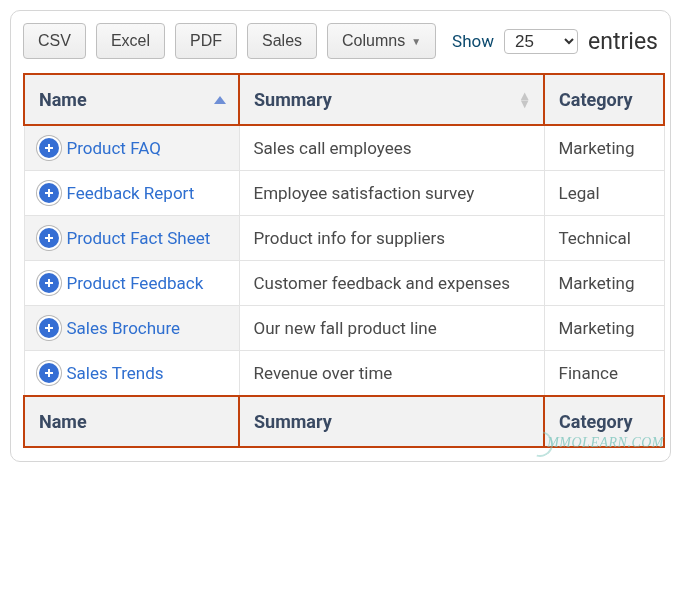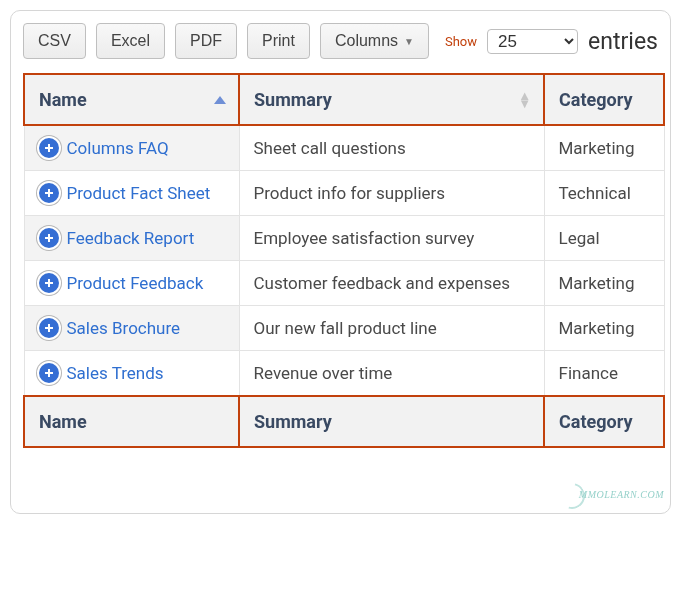--- a/index.html
+++ b/index.html
@@ -11,21 +11,21 @@
     width: 681px;
     height: 600px;
     overflow: hidden;
     padding: 10px;
   }
   .panel {
     border: 1px solid #d6d6d6;
     border-radius: 10px;
     padding: 12px;
     width: 661px;
-    height: 504px;
+    height: 452px;
     overflow: hidden;
     position: relative;
   }
   .toolbar {
     display: flex;
     align-items: center;
     gap: 10px;
     margin-bottom: 14px;
   }
   .btn {
@@ -38,22 +38,22 @@
     cursor: pointer;
     display: inline-flex;
     align-items: center;
     gap: 6px;
   }
   .btn .caret {
     font-size: 10px;
     color: #777;
   }
   .show-label {
-    font-size: 13px;
-    color: #c2410c;
+    font-size: 17px;
+    color: #0c4a6e;
     margin-left: 6px;
   }
   .page-select {
     font-size: 17px;
     padding: 1px 6px;
     border: 1px solid #bfbfbf;
     border-radius: 4px;
     width: 140px;
     background: #fff;
     color: #333;
@@ -143,21 +143,21 @@
     font-size: 18px;
     text-align: left;
     padding: 14px 14px;
     border: 1px solid #bdbdbd;
   }
 
   .watermark {
     position: absolute;
     right: 6px;
     bottom: 4px;
-    font-size: 10px;
+    font-size: 14px;
     font-style: italic;
     color: #7dc6bd;
     opacity: 0.8;
     font-family: Georgia, serif;
     letter-spacing: 0.5px;
     pointer-events: none;
   }
   .watermark::before {
     content: "";
     display: inline-block;
@@ -174,21 +174,21 @@
 </style>
 </head>
 <body>
 
 <div class="panel">
 
   <div class="toolbar">
     <button class="btn">CSV</button>
     <button class="btn">Excel</button>
     <button class="btn">PDF</button>
-    <button class="btn">Print</button>
+    <button class="btn">Sales</button>
     <button class="btn">
       <span>Columns</span>
       <span class="caret">▼</span>
     </button>
     <span class="show-label">Show</span>
     <select class="page-select">
       <option>25</option>
     </select>
     <span class="entries-label">entries</span>
   </div>
@@ -212,55 +212,55 @@
     <tbody id="tbody">
         <tr>
           <td>
             <div class="name-cell">
               <span class="expand-btn">
                 <svg width="10" height="10" viewBox="0 0 10 10">
                   <rect x="4" y="1" width="2" height="8" fill="#fff"></rect>
                   <rect x="1" y="4" width="8" height="2" fill="#fff"></rect>
                 </svg>
               </span>
-              <a href="#" class="row-link">Columns FAQ</a>
-            </div>
-          </td>
-          <td>Sheet call questions</td>
+              <a href="#" class="row-link">Product FAQ</a>
+            </div>
+          </td>
+          <td>Sales call employees</td>
           <td>Marketing</td>
+        </tr>
+        <tr>
+          <td>
+            <div class="name-cell">
+              <span class="expand-btn">
+                <svg width="10" height="10" viewBox="0 0 10 10">
+                  <rect x="4" y="1" width="2" height="8" fill="#fff"></rect>
+                  <rect x="1" y="4" width="8" height="2" fill="#fff"></rect>
+                </svg>
+              </span>
+              <a href="#" class="row-link">Feedback Report</a>
+            </div>
+          </td>
+          <td>Employee satisfaction survey</td>
+          <td>Legal</td>
         </tr>
         <tr>
           <td>
             <div class="name-cell">
               <span class="expand-btn">
                 <svg width="10" height="10" viewBox="0 0 10 10">
                   <rect x="4" y="1" width="2" height="8" fill="#fff"></rect>
                   <rect x="1" y="4" width="8" height="2" fill="#fff"></rect>
                 </svg>
               </span>
               <a href="#" class="row-link">Product Fact Sheet</a>
             </div>
           </td>
           <td>Product info for suppliers</td>
           <td>Technical</td>
-        </tr>
-        <tr>
-          <td>
-            <div class="name-cell">
-              <span class="expand-btn">
-                <svg width="10" height="10" viewBox="0 0 10 10">
-                  <rect x="4" y="1" width="2" height="8" fill="#fff"></rect>
-                  <rect x="1" y="4" width="8" height="2" fill="#fff"></rect>
-                </svg>
-              </span>
-              <a href="#" class="row-link">Feedback Report</a>
-            </div>
-          </td>
-          <td>Employee satisfaction survey</td>
-          <td>Legal</td>
         </tr>
         <tr>
           <td>
             <div class="name-cell">
               <span class="expand-btn">
                 <svg width="10" height="10" viewBox="0 0 10 10">
                   <rect x="4" y="1" width="2" height="8" fill="#fff"></rect>
                   <rect x="1" y="4" width="8" height="2" fill="#fff"></rect>
                 </svg>
               </span>

